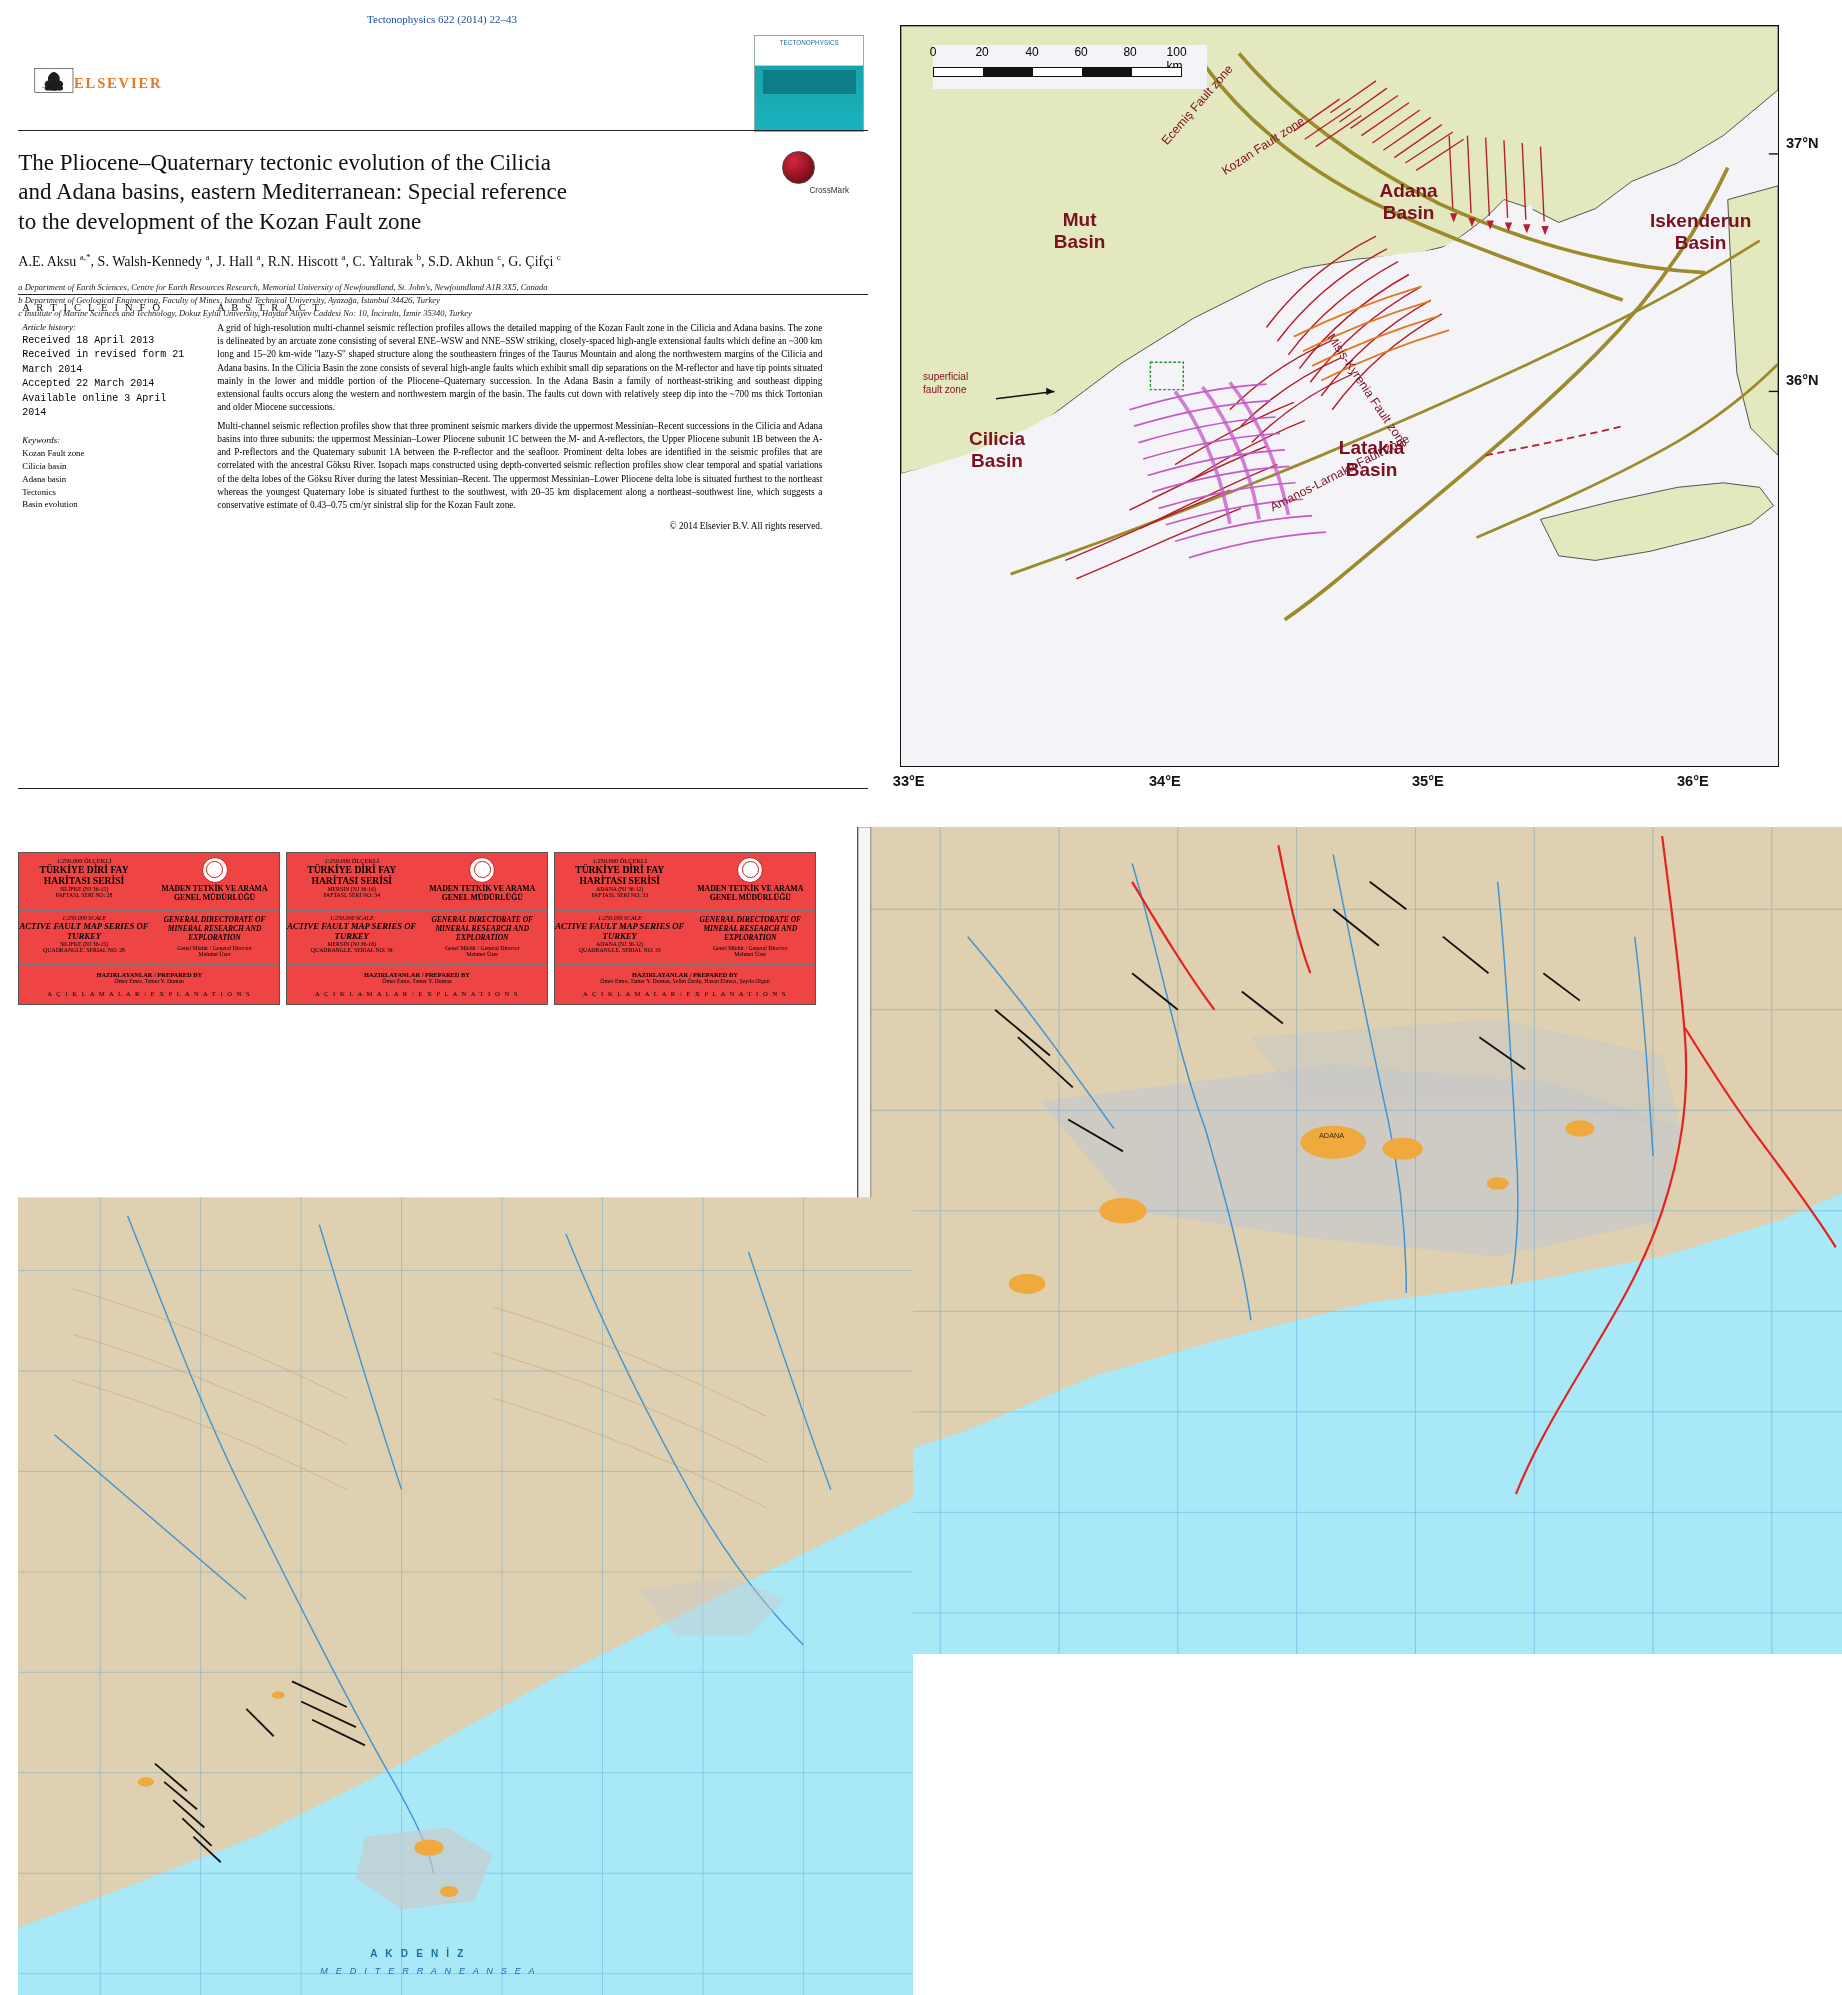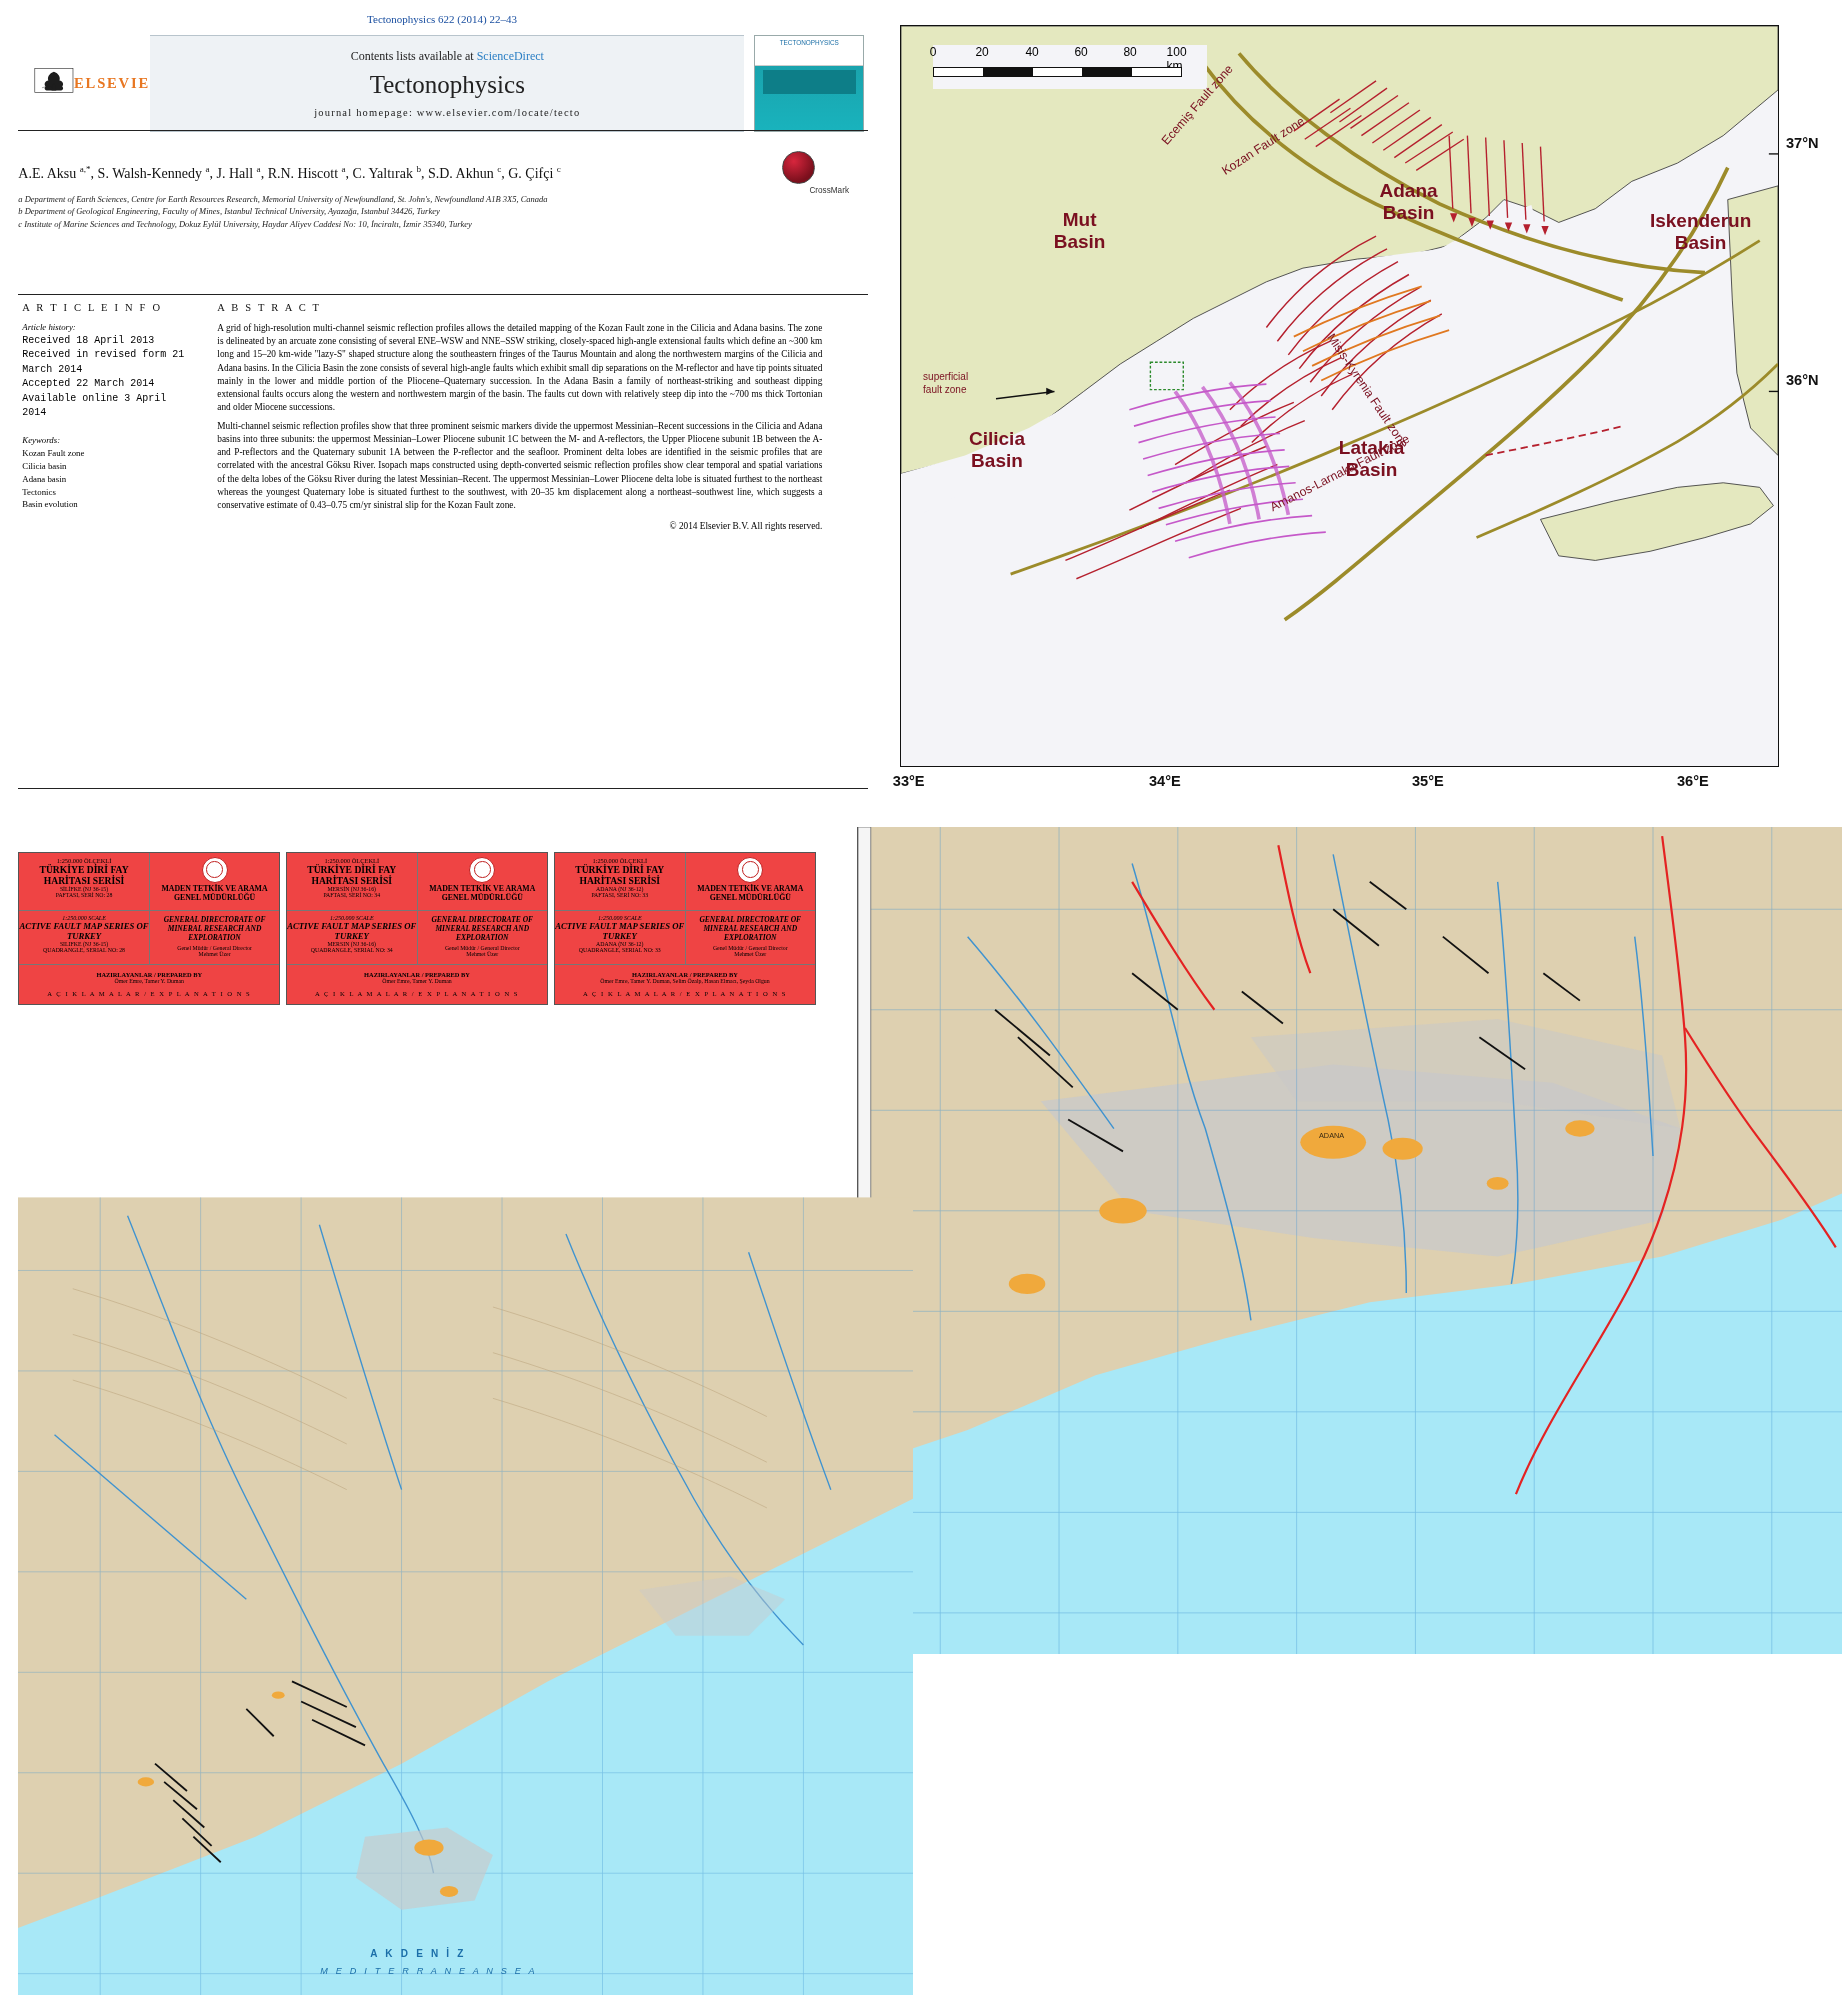--- a/index.html
+++ b/index.html
@@ -92,37 +92,31 @@
     <div id="elsevier-logo">
       <svg class="tree" viewBox="0 0 100 76">
         <rect x="2" y="2" width="96" height="60" fill="none" stroke="#222" stroke-width="1.5"></rect>
         <path d="M50 10 C38 14 33 24 36 32 C28 33 24 41 29 47 C24 52 28 58 36 57 L64 57 C72 58 76 52 71 47 C76 41 72 33 64 32 C67 24 62 14 50 10 Z" fill="#1d1d1d"></path>
         <path d="M44 57 L48 40 L52 40 L56 57 Z" fill="#1d1d1d"></path>
         <path d="M20 50 q14 -6 26 -2" stroke="#1d1d1d" stroke-width="1" fill="none"></path>
       </svg>
       <div class="word">ELSEVIER</div>
     </div>
 
-    <div id="contents-box">
-      <div class="line1">
-        <span>Contents lists available at </span><a href="#">ScienceDirect</a>
-      </div>
-      <div class="title">Tectonophysics</div>
-      <div class="line3">journal homepage: www.elsevier.com/locate/tecto</div>
-    </div>
 
     <div id="cover-thumb">
       <div class="ct-top">TECTONOPHYSICS</div>
       <div class="ct-img"></div>
     </div>
   </div>
 
   <div class="rule" style="top:130px;"></div>
 
   <div id="title-block">
+    <div id="paper-title">The Pliocene–Quaternary tectonic evolution of the Cilicia and Adana basins, eastern Mediterranean: Special reference to the development of the Kozan Fault zone</div>
     <div id="authors">A.E. Aksu <sup>a,*</sup>, S. Walsh-Kennedy <sup>a</sup>, J. Hall <sup>a</sup>, R.N. Hiscott <sup>a</sup>, C. Yaltırak <sup>b</sup>, S.D. Akhun <sup>c</sup>, G. Çifçi <sup>c</sup></div>
     <div id="affils">
         <div>a  Department of Earth Sciences, Centre for Earth Resources Research, Memorial University of Newfoundland, St. John's, Newfoundland A1B 3X5, Canada</div>
         <div>b  Department of Geological Engineering, Faculty of Mines, Istanbul Technical University, Ayazağa, Istanbul 34426, Turkey</div>
         <div>c  Institute of Marine Sciences and Technology, Dokuz Eylül University, Haydar Aliyev Caddesi No: 10, İnciraltı, İzmir 35340, Turkey</div>
       </div>
   </div>
 
   <div id="crossmark">
     <div class="cm-circle"></div>

